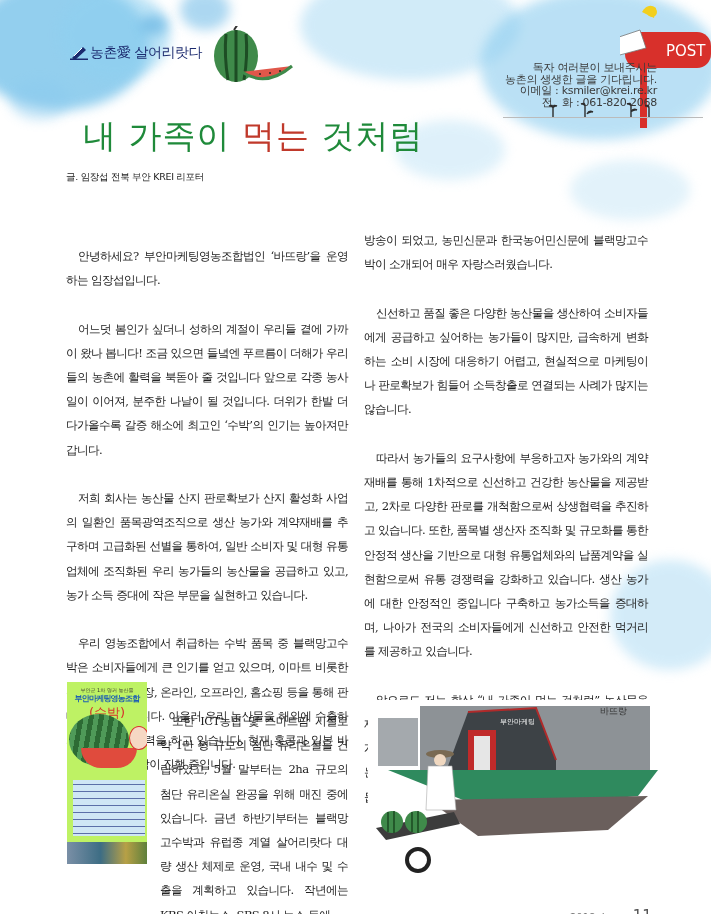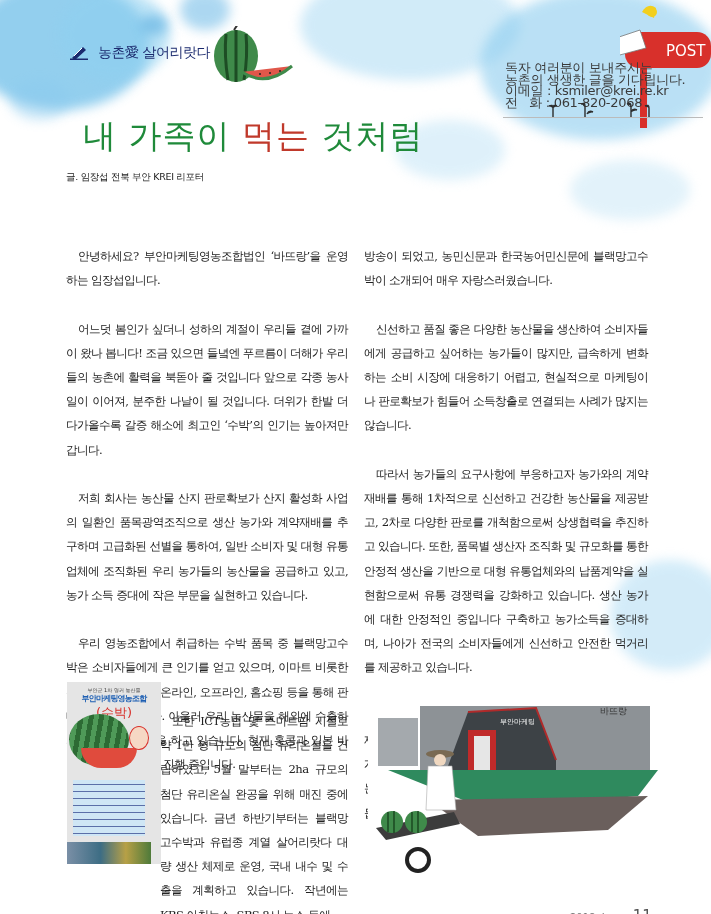--- a/index.html
+++ b/index.html
@@ -1,40 +1,40 @@
 <!DOCTYPE html>
 <html><head>
 <meta charset="utf-8">
 <style>
   html, body { margin:0; padding:0; }
   body { width:711px; height:914px; position:relative; overflow:hidden; background:#ffffff;
          font-family:"DejaVu Serif","Liberation Serif",serif; color:#222; }
   .wc { position:absolute; border-radius:50%; filter:blur(6px); }
   .header { position:absolute; left:0; top:0; width:711px; height:120px; }
-  .section-tag { position:absolute; left:70px; top:44px; display:flex; align-items:center; gap:10px;
+  .section-tag { position:absolute; left:70px; top:44px; display:flex; align-items:center; gap:2px;
                  font-family:"DejaVu Sans","Liberation Sans",sans-serif; font-size:14px; color:#1b2a6e; letter-spacing:-0.5px; }
   .pen { width:18px; height:14px; }
   .watermelon { position:absolute; left:208px; top:26px; width:90px; height:60px; }
   .mailbox { position:absolute; left:620px; top:0; width:91px; height:128px; }
   .reader-box { position:absolute; left:505px; top:62px; font-family:"DejaVu Sans","Liberation Sans",sans-serif;
-                font-size:13px; line-height:11.5px; color:#3a3a3a; letter-spacing:-0.3px; }
+                font-size:11px; line-height:11.5px; color:#3a3a3a; letter-spacing:-0.3px;text-align:right; }
   .reader-line { position:absolute; left:503px; top:117px; width:200px; height:1px; background:#bbb; }
   .sprouts { position:absolute; left:545px; top:100px; width:120px; height:18px; }
   .title { position:absolute; left:83px; top:114px; font-family:"DejaVu Sans","Liberation Sans",sans-serif;
            font-size:33px; letter-spacing:1px; font-weight:normal; }
   .title .g { color:#1f8a3a; } .title .r { color:#c0392b; }
   .byline { position:absolute; left:66px; top:171px; font-family:"DejaVu Sans","Liberation Sans",sans-serif;
             font-size:9.5px; color:#222; letter-spacing:-0.3px; }
   .byline b { font-weight:normal; }
   .col { position:absolute; font-size:11.6px; line-height:24.2px; letter-spacing:-0.6px; text-align:justify;margin-top:33px; }
   .col p { margin:0 0 24.2px 0; text-indent:12px; }
   .col-left { left:66px; top:211px; width:282px; }
-  .col-right { left:364px; top:211px; width:284px; }
+  .col-right { left:364px; top:195px; width:284px; }
   .col-left-narrow { left:160px; top:676px; width:188px; }
-  .poster { position:absolute; left:67px; top:682px; width:94px; height:182px; background:#e5e5e5; overflow:hidden; }
+  .poster { position:absolute; left:67px; top:682px; width:80px; height:182px; background:#bef264; overflow:hidden; }
   .photo { position:absolute; left:368px; top:700px; width:300px; height:180px; }
   .footer { position:absolute; left:570px; top:907px; font-family:"DejaVu Sans","Liberation Sans",sans-serif;
             font-size:10px; color:#777; }
   .footer .num { font-size:15px; color:#555; }
 </style>
 </head>
 <body>
 
 <div class="header">
   <div class="wc" style="left:-30px;top:-20px;width:180px;height:130px;background:#6fbfe9;opacity:.75"></div>

